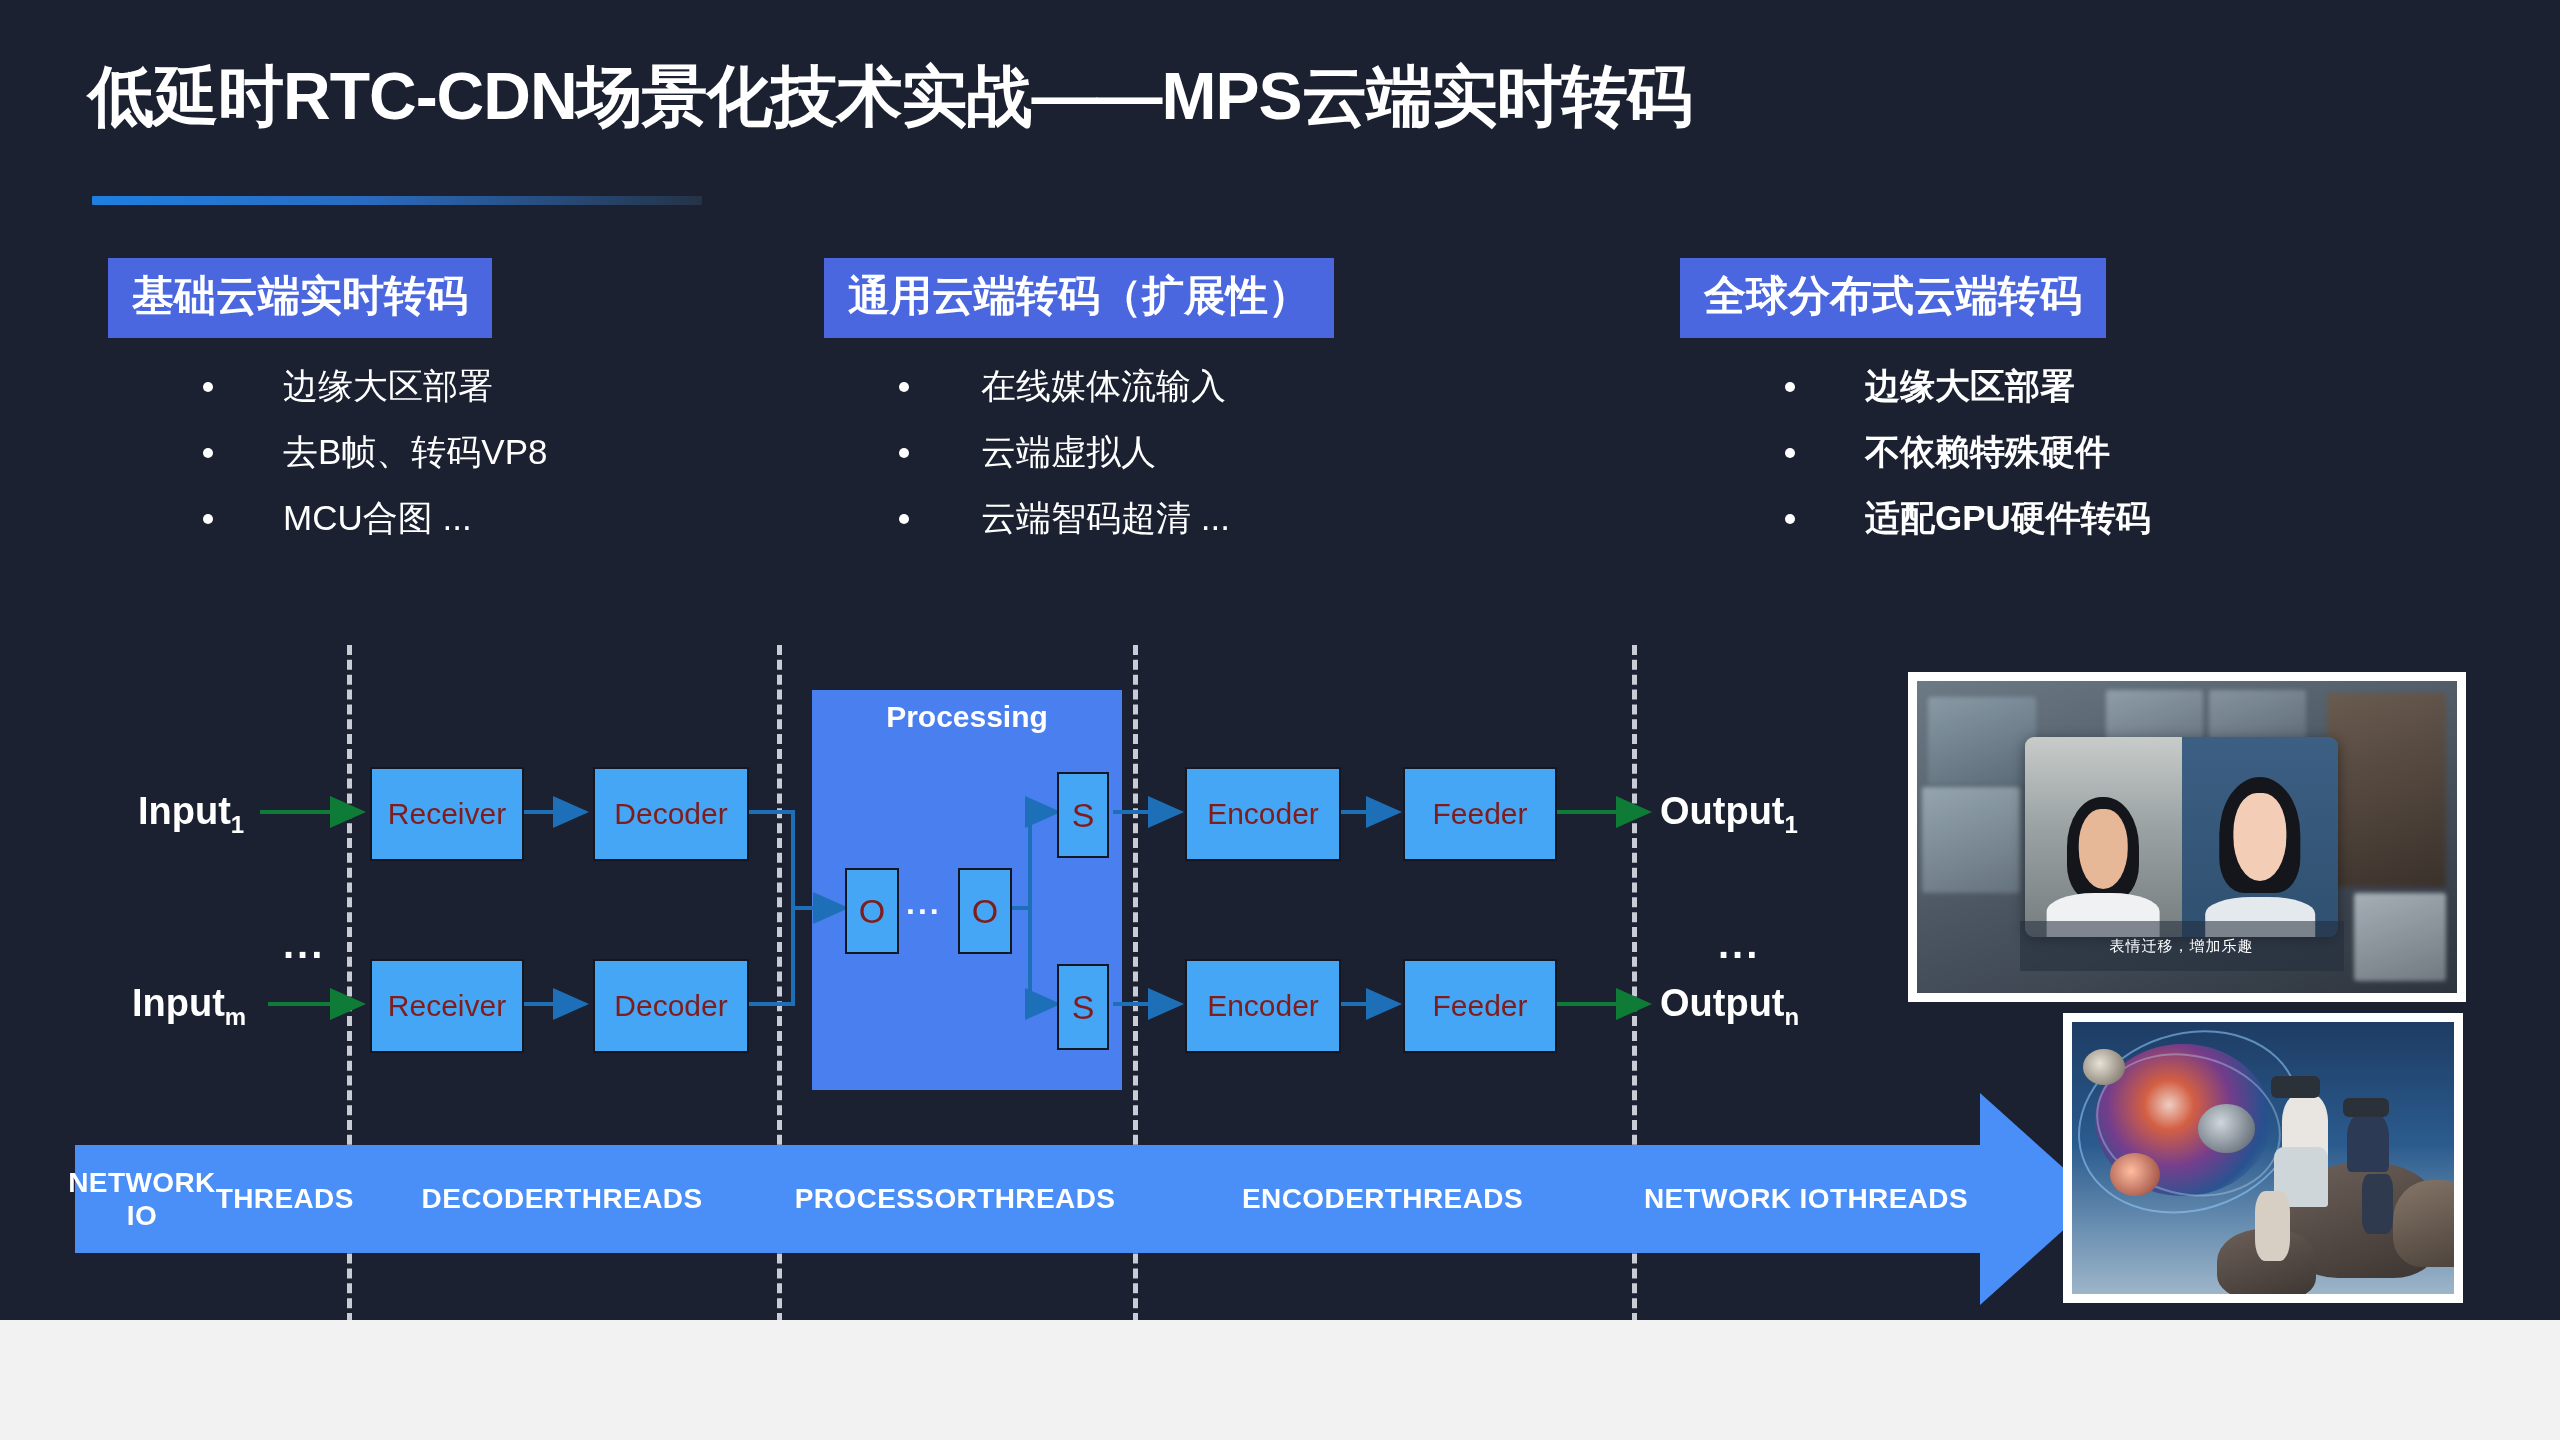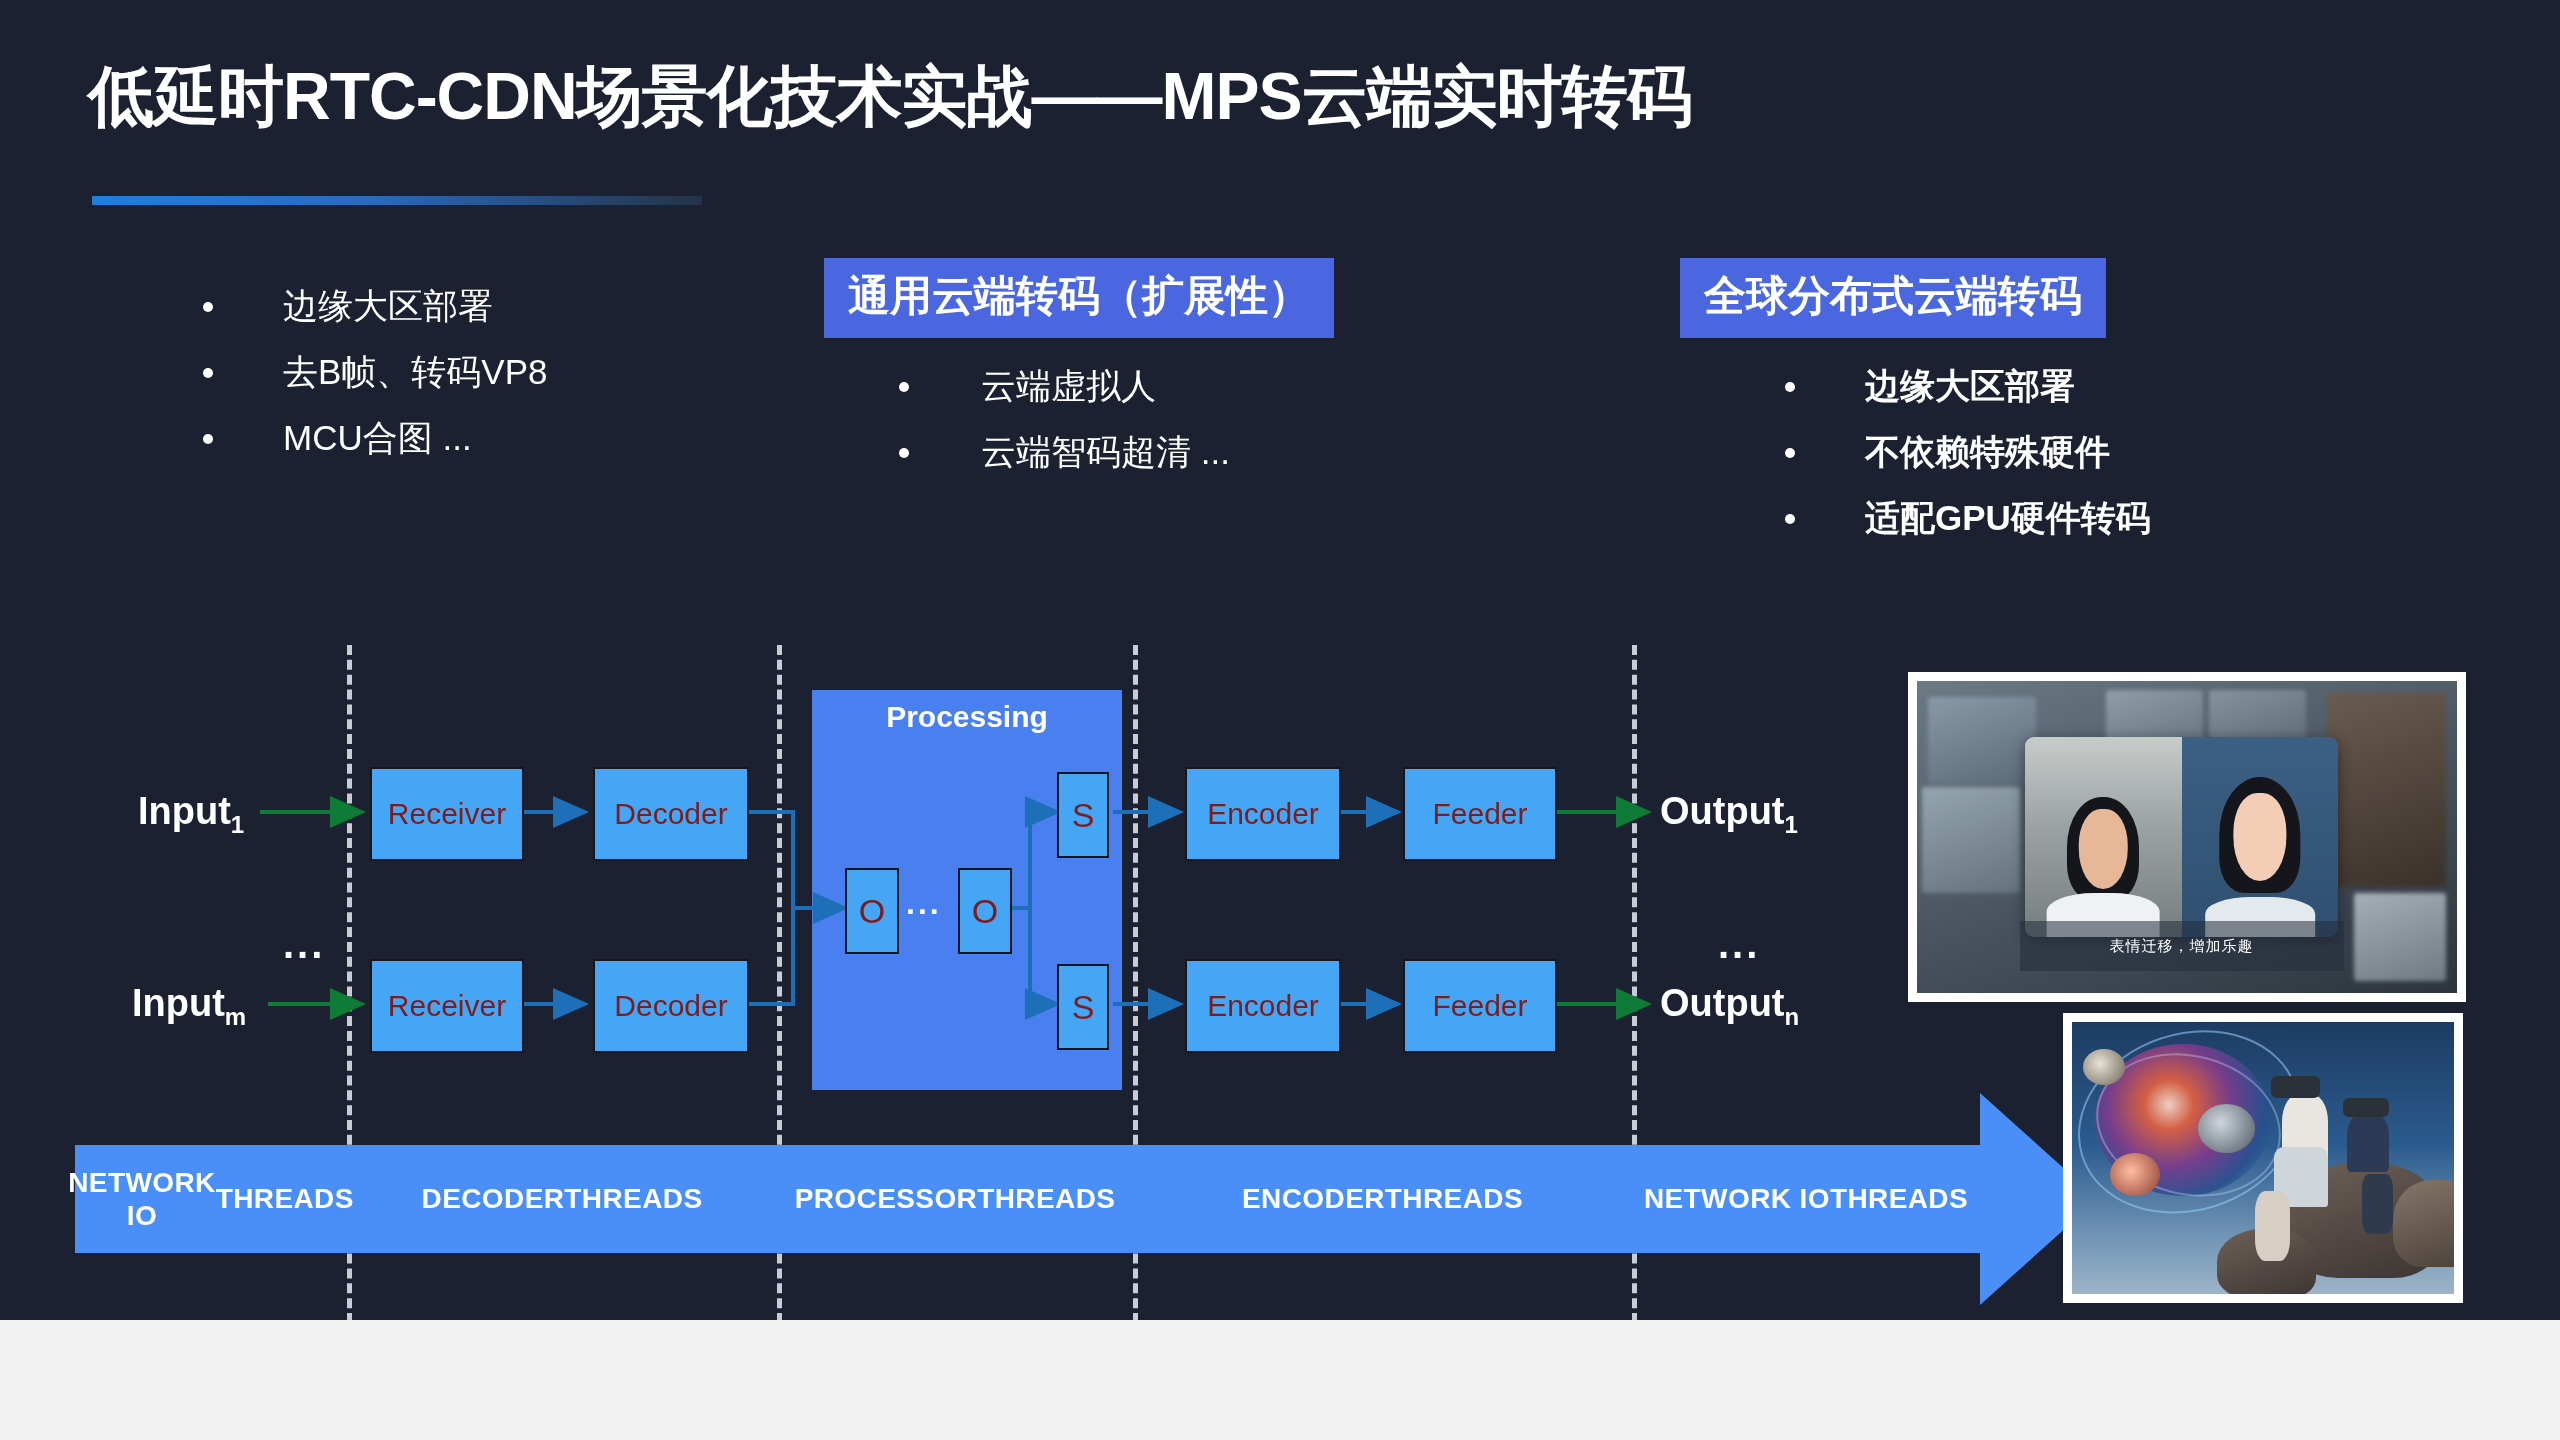--- a/index.html
+++ b/index.html
@@ -130,39 +130,44 @@
 </style>
 </head>
 <body>
 
 <div class="slide">
 
   <div class="title">低延时RTC-CDN场景化技术实战——MPS云端实时转码</div>
   <div class="title-rule"></div>
 
   <div class="col col-1">
+    <div class="chip">基础云端实时转码</div>
     <div class="bullets">
       <div class="bullet">
         <span class="dot"></span>
         <span class="btext">边缘大区部署</span>
       </div>
       <div class="bullet">
         <span class="dot"></span>
         <span class="btext">去B帧、转码VP8</span>
       </div>
       <div class="bullet">
         <span class="dot"></span>
         <span class="btext">MCU合图 ...</span>
       </div>
     </div>
   </div>
 
   <div class="col col-2">
     <div class="chip">通用云端转码（扩展性）</div>
     <div class="bullets">
+      <div class="bullet">
+        <span class="dot"></span>
+        <span class="btext">在线媒体流输入</span>
+      </div>
       <div class="bullet">
         <span class="dot"></span>
         <span class="btext">云端虚拟人</span>
       </div>
       <div class="bullet">
         <span class="dot"></span>
         <span class="btext">云端智码超清 ...</span>
       </div>
     </div>
   </div>

